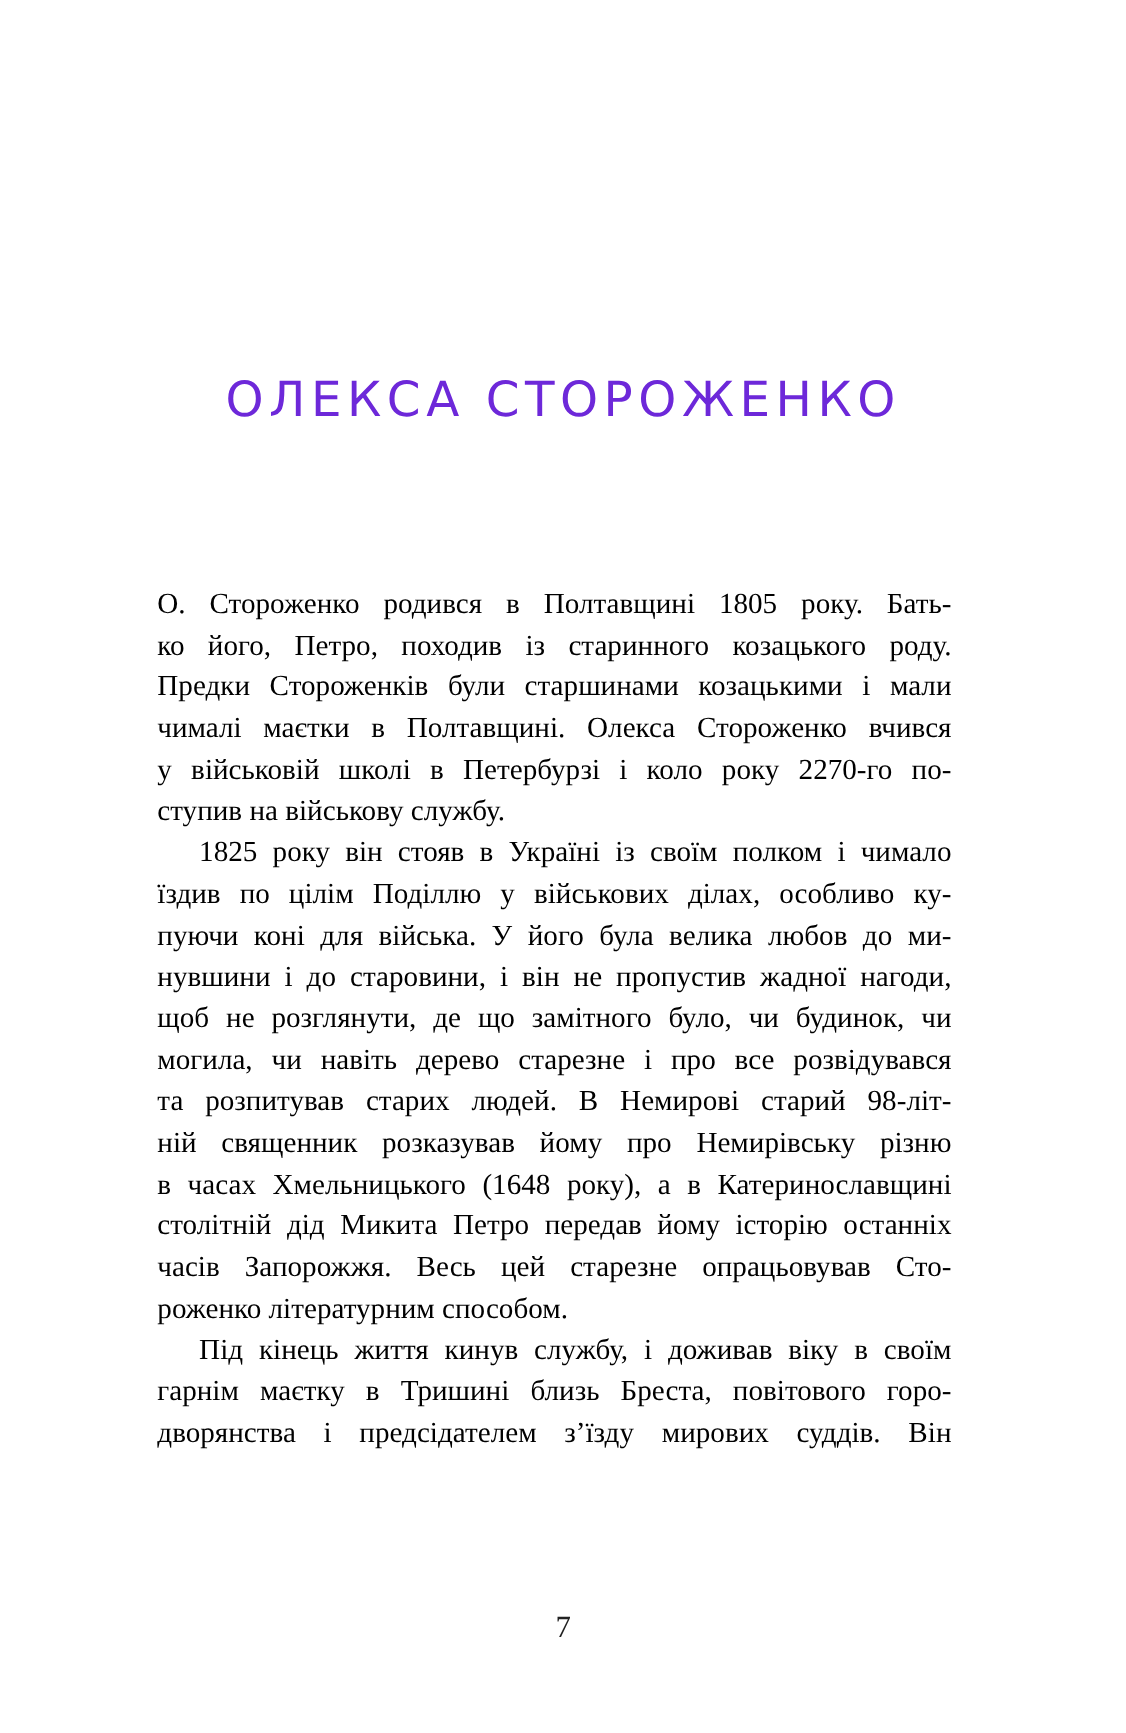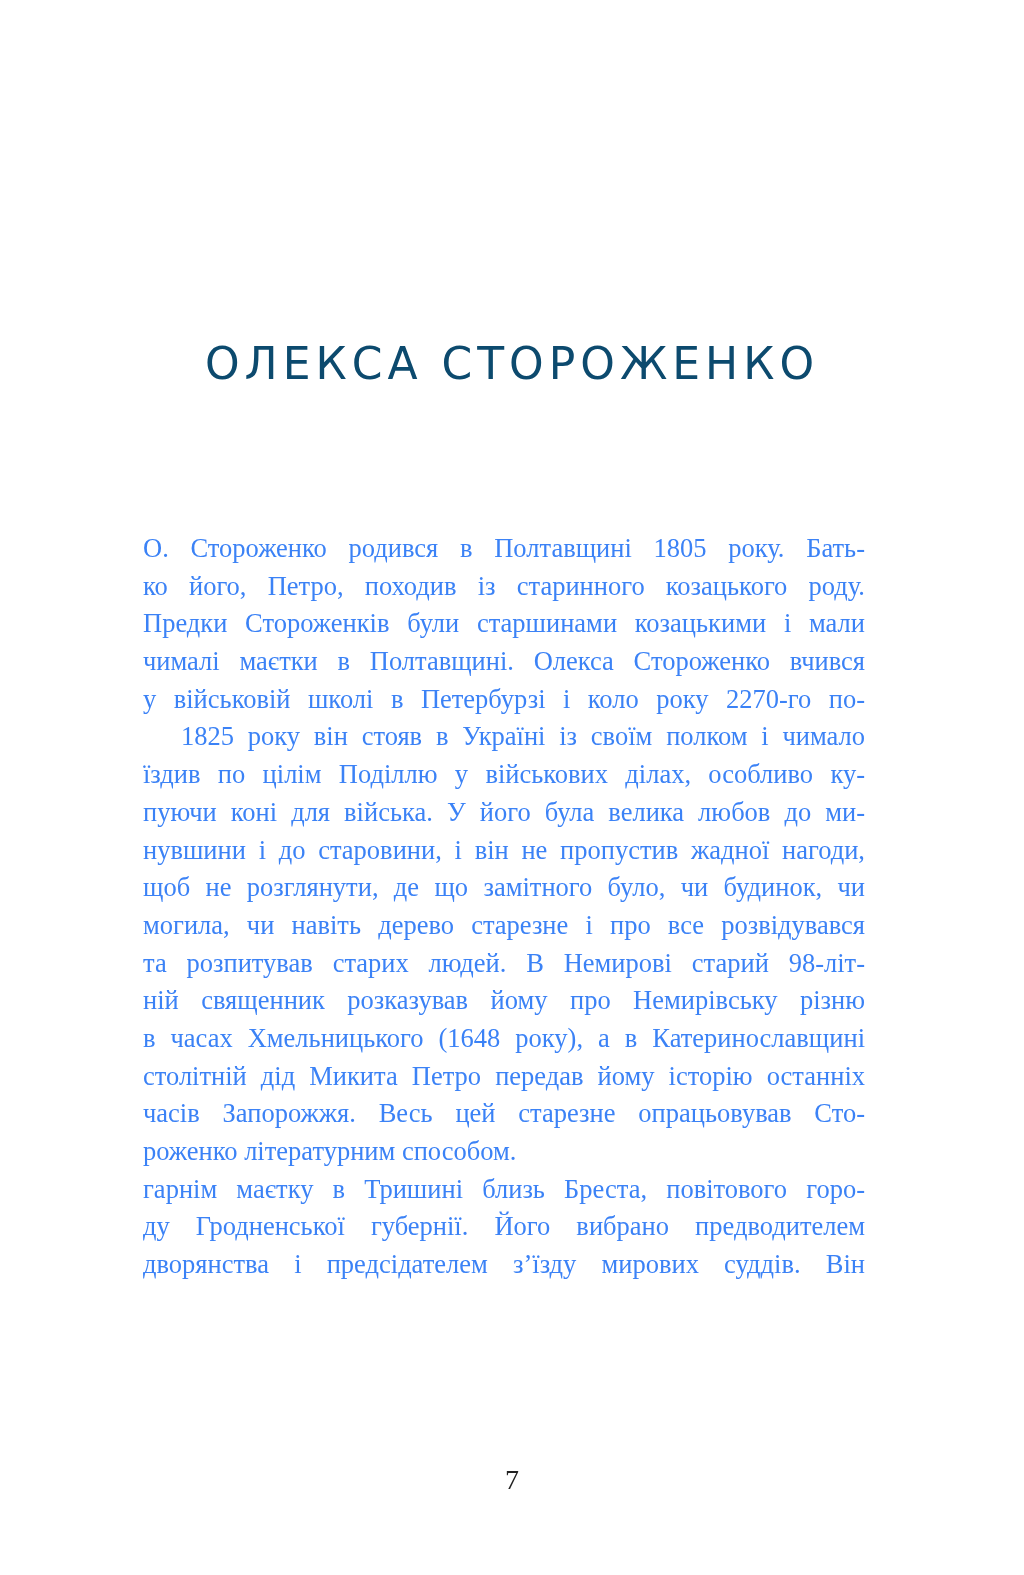--- a/index.html
+++ b/index.html
@@ -23,33 +23,33 @@
     }
     .chapter-title {
       position: absolute;
       left: 0;
       width: 1024px;
       top: 334px;
       text-align: center;
       font-family: "DejaVu Sans", sans-serif;
       font-size: 44px;
       letter-spacing: 5px;
-      color: #0c4a6e;
+      color: #6d28d9;
       font-weight: normal;
       line-height: 60px;
       margin: 0;
     }
     .body-text {
       position: absolute;
       left: 143px;
       top: 530px;
       width: 722px;
       font-family: "Liberation Serif", "DejaVu Serif", serif;
       font-size: 26.5px;
-      color: #3b82f6;
+      color: #000000;
     }
     .line {
       display: block;
       height: 37.7px;
       line-height: 37.7px;
       text-align: justify;
       text-align-last: justify;
       white-space: nowrap;
       overflow: visible;
     }
@@ -78,40 +78,41 @@
   <h1 class="chapter-title">ОЛЕКСА СТОРОЖЕНКО</h1>
 
   <div class="body-text">
 
     <div>
       <span class="line">О. Стороженко родився в Полтавщині 1805 року. Бать-</span>
       <span class="line">ко його, Петро, походив із старинного козацького роду.</span>
       <span class="line">Предки Стороженків були старшинами козацькими і мали</span>
       <span class="line">чималі маєтки в Полтавщині. Олекса Стороженко вчився</span>
       <span class="line">у військовій школі в Петербурзі і коло року 2270-го по-</span>
+      <span class="line last">ступив на військову службу.</span>
     </div>
 
     <div>
       <span class="line indent">1825 року він стояв в Україні із своїм полком і чимало</span>
       <span class="line">їздив по цілім Поділлю у військових ділах, особливо ку-</span>
       <span class="line">пуючи коні для війська. У його була велика любов до ми-</span>
       <span class="line">нувшини і до старовини, і він не пропустив жадної нагоди,</span>
       <span class="line">щоб не розглянути, де що замітного було, чи будинок, чи</span>
       <span class="line">могила, чи навіть дерево старезне і про все розвідувався</span>
       <span class="line">та розпитував старих людей. В Немирові старий 98-літ-</span>
       <span class="line">ній священник розказував йому про Немирівську різню</span>
       <span class="line">в часах Хмельницького (1648 року), а в Катеринославщині</span>
       <span class="line">столітній дід Микита Петро передав йому історію останніх</span>
       <span class="line">часів Запорожжя. Весь цей старезне опрацьовував Сто-</span>
       <span class="line last">роженко літературним способом.</span>
     </div>
 
     <div>
+      <span class="line indent">Під кінець життя кинув службу, і доживав віку в своїм</span>
       <span class="line">гарнім маєтку в Тришині близь Бреста, повітового горо-</span>
-      <span class="line">ду Гродненської губернії. Його вибрано предводителем</span>
       <span class="line">дворянства і предсідателем з’їзду мирових суддів. Він</span>
     </div>
 
   </div>
 
   <div class="page-number">7</div>
 
 </div>
 
 </body></html>

